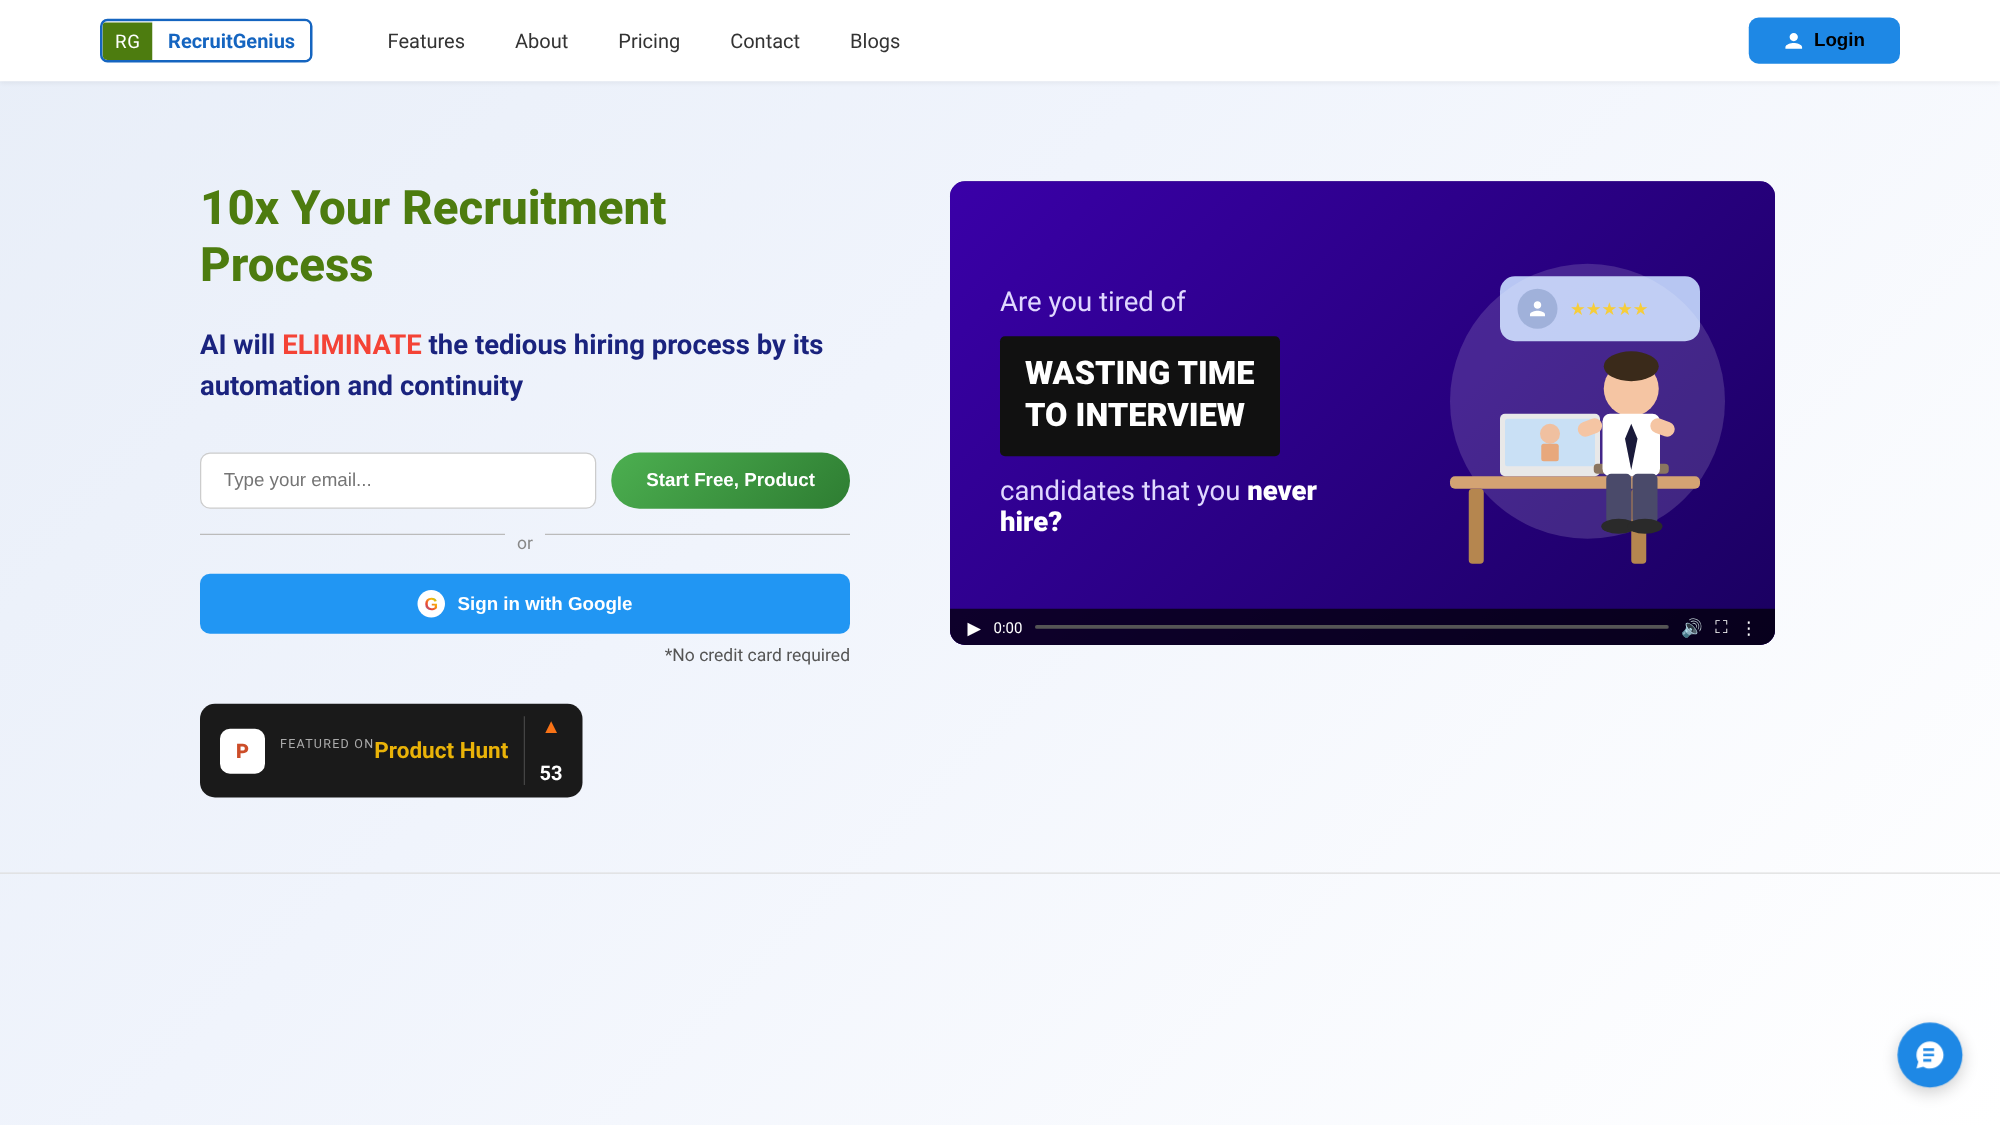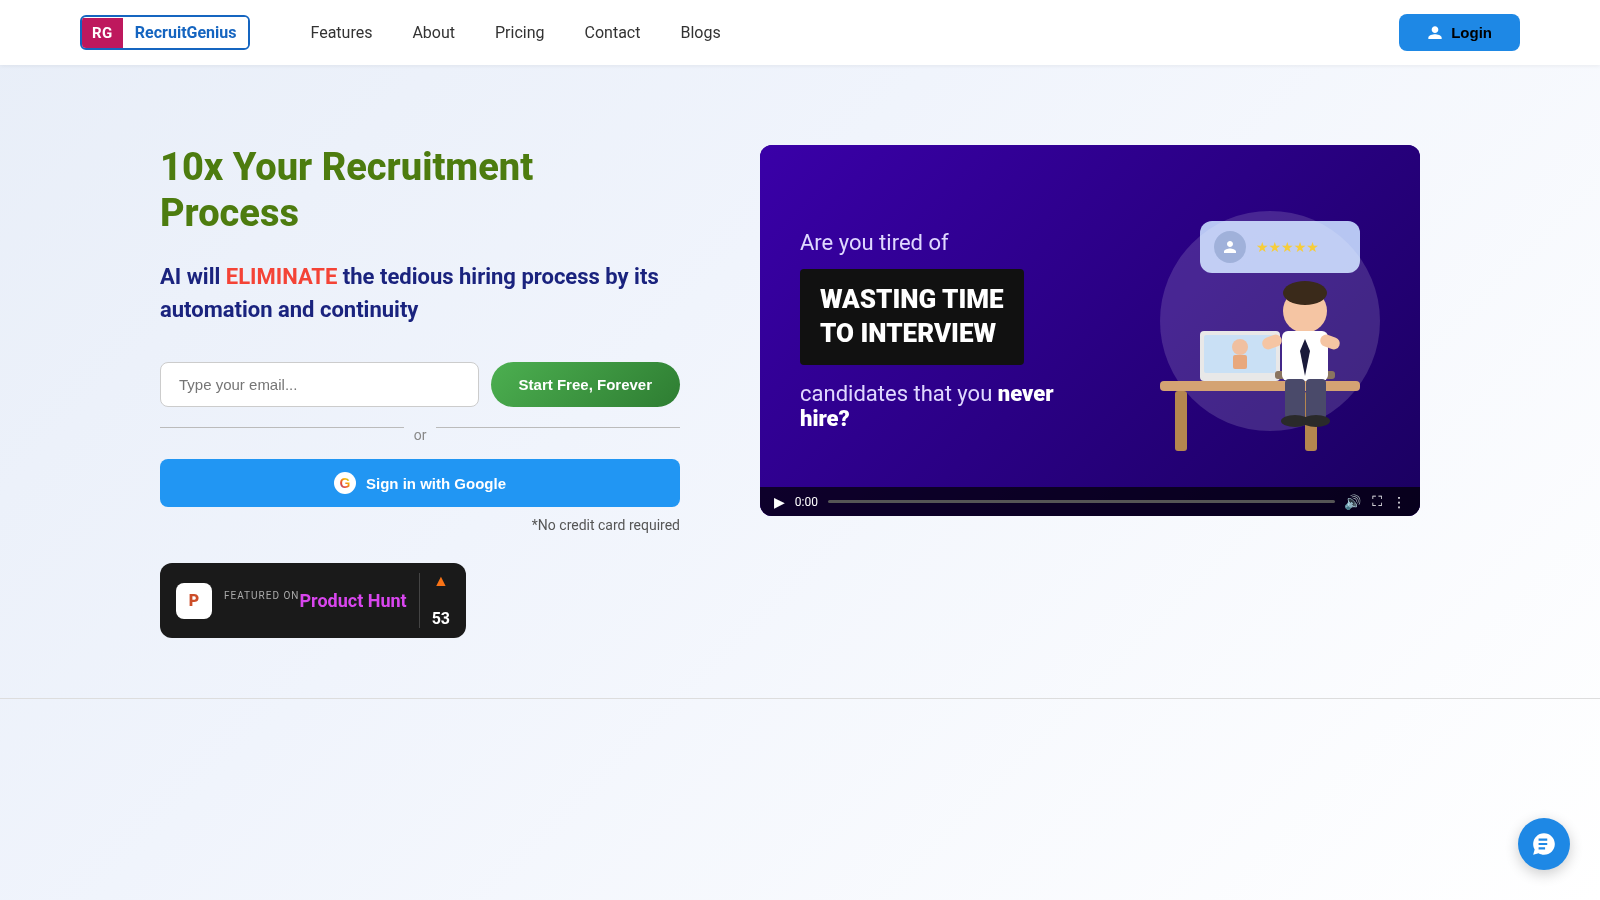--- a/index.html
+++ b/index.html
@@ -21,23 +21,23 @@
     .logo-wrap {
       display: flex;
       align-items: center;
       gap: 0;
       border: 2px solid #1565c0;
       border-radius: 6px;
       overflow: hidden;
       margin-right: 60px;
     }
     .logo-icon {
-      background: #be185d;
-      color: #fff;
-      font-weight: 700;
+      background: #4d7c0f;
+      color: #fff;
+      font-weight: 400;
       font-size: 15px;
       padding: 6px 10px;
       letter-spacing: 0.5px;
     }
     .logo-text {
       color: #1565c0;
       font-weight: 700;
       font-size: 16px;
       padding: 6px 12px;
       background: #fff;
@@ -211,21 +211,21 @@
     }
     .ph-featured {
       font-size: 10px;
       letter-spacing: 1px;
       color: #aaa;
       text-transform: uppercase;
     }
     .ph-name {
       font-size: 18px;
       font-weight: 700;
-      color: #d946ef;
+      color: #eab308;
     }
     .ph-count {
       display: flex;
       flex-direction: column;
       align-items: center;
       border-left: 1px solid #444;
       padding-left: 12px;
     }
     .ph-arrow {
       color: #f97316;
@@ -432,21 +432,21 @@
 
 <section class="hero">
   <div class="hero-left">
     <h1 class="hero-title">10x Your Recruitment Process</h1>
     <p class="hero-subtitle">
       <span>AI will </span><span class="highlight">ELIMINATE</span><span> the tedious hiring process by its automation and continuity</span>
     </p>
 
     <div class="email-row">
       <input class="email-input" type="email" placeholder="Type your email..." style="">
-      <button class="start-btn">Start Free, Forever</button>
+      <button class="start-btn">Start Free, Product</button>
     </div>
 
     <div class="divider-row">
       <div class="divider-line"></div>
       <span class="divider-or">or</span>
       <div class="divider-line"></div>
     </div>
 
     <button class="google-btn">
       <span class="google-icon">

